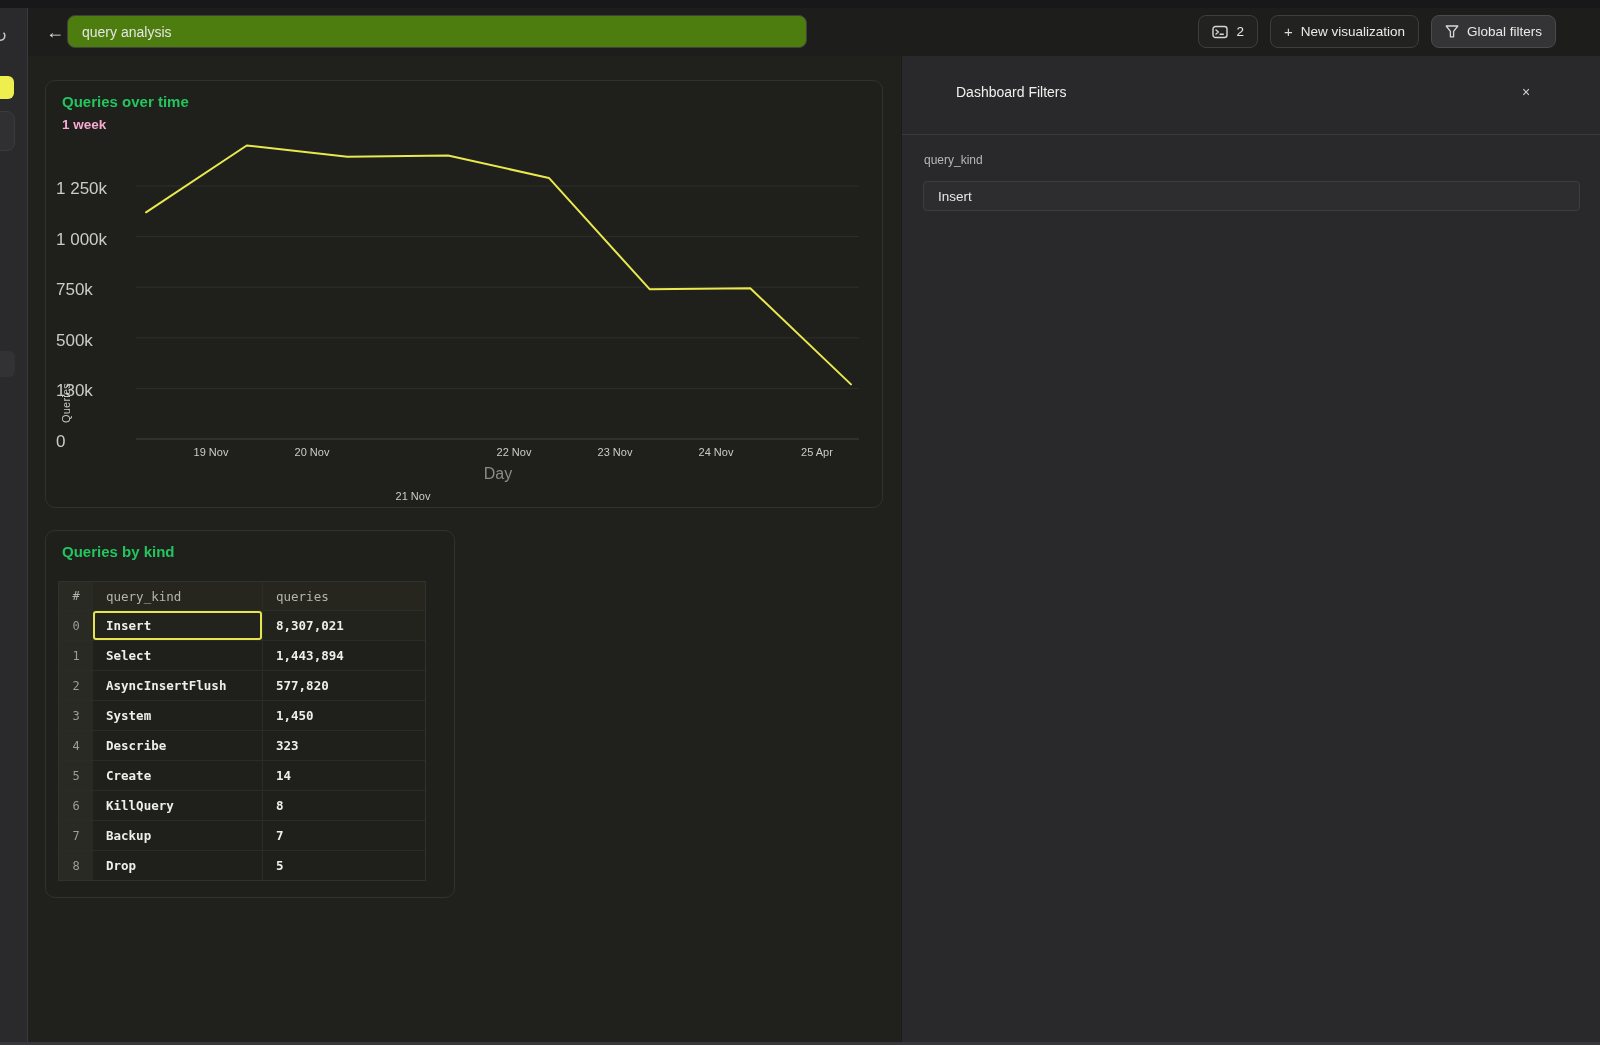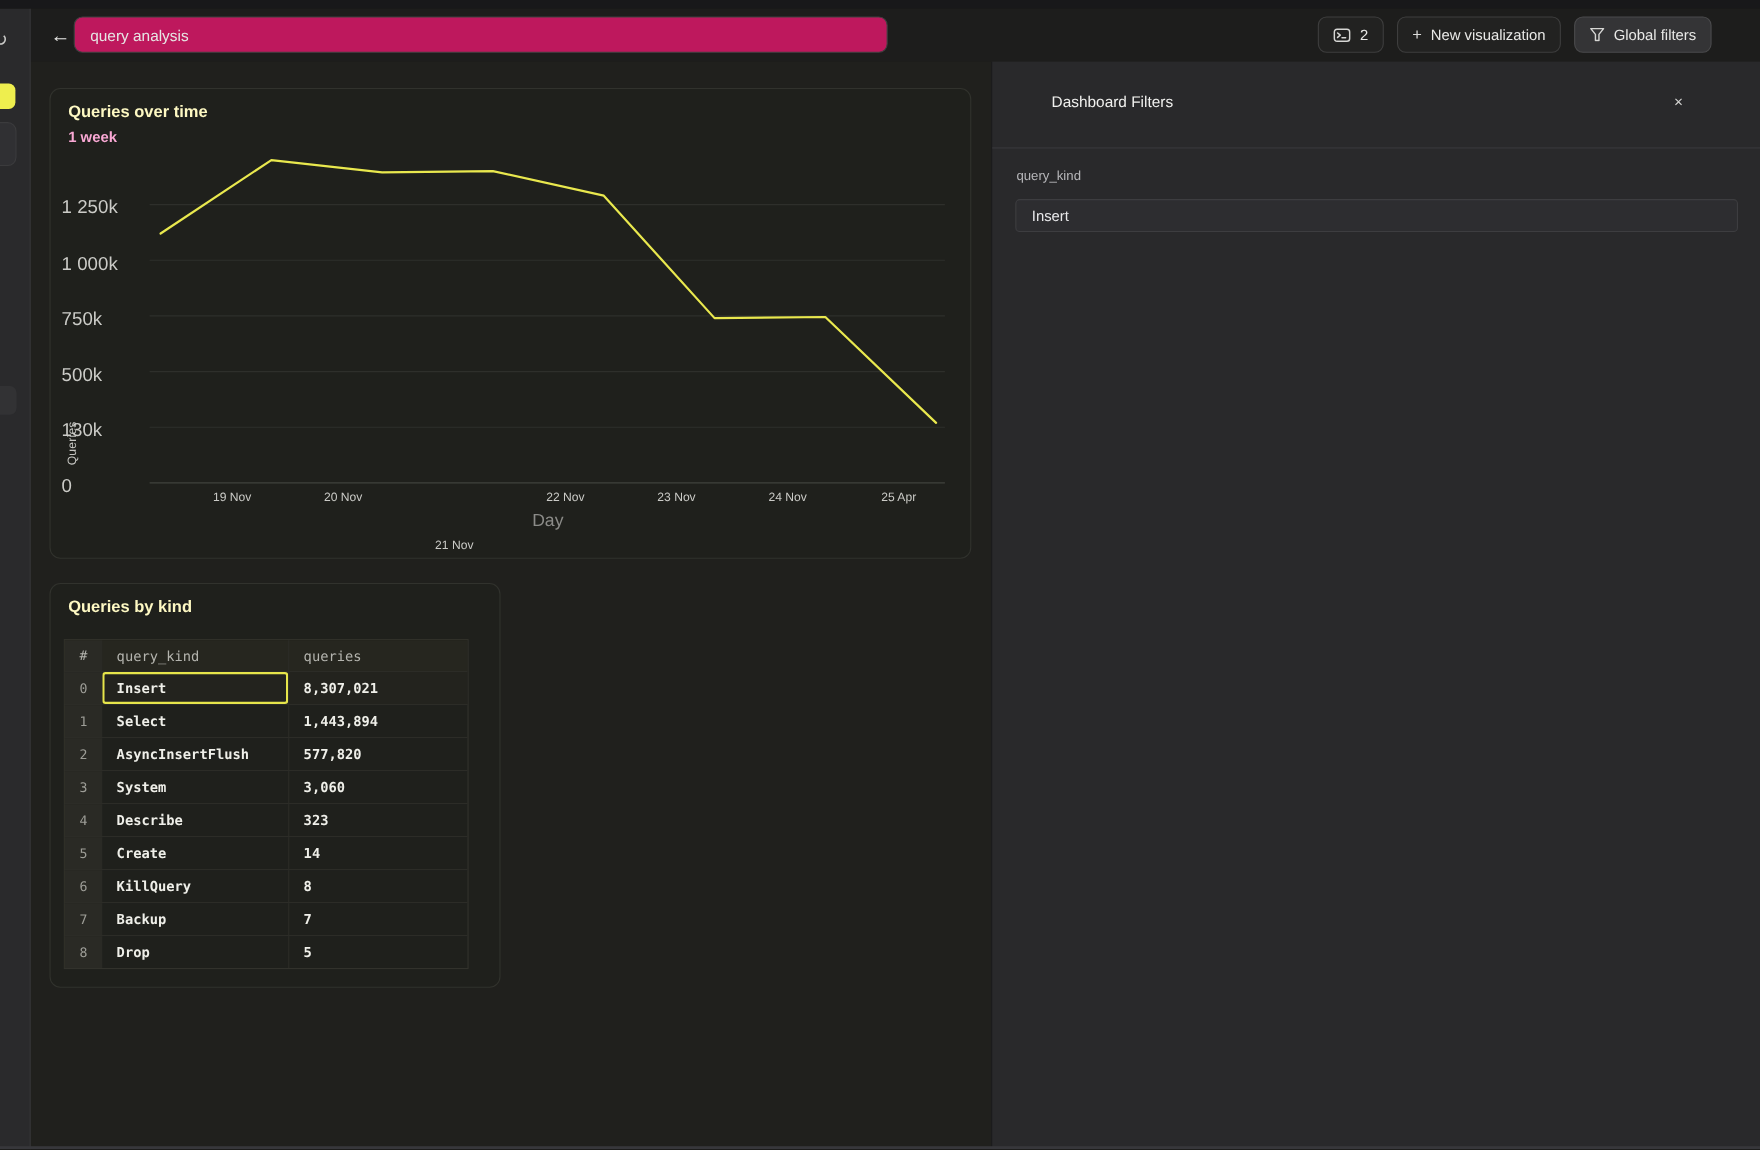--- a/index.html
+++ b/index.html
@@ -15,32 +15,32 @@
   .sidebar { position:absolute; left:0; top:8px; width:28px; height:1037px; background:#2a2a2c; border-right:1px solid #3a3a3c; overflow:hidden; }
   .history-ic { position:absolute; left:-7px; top:18px; color:#c9c9c7; font-size:17px; }
   .rail-tab { position:absolute; border-radius:6px; }
   .rail-tab.active { left:-10px; top:68px; width:24px; height:23px; background:#eeee4e; }
   .rail-tab.g1 { left:-10px; top:103px; width:25px; height:40px; background:#303033; border:1px solid #3b3b3d; border-radius:8px; }
   .rail-tab.g2 { left:-10px; top:343px; width:25px; height:26px; background:#323234; }
 
   
   .topbar { position:absolute; left:28px; top:8px; width:1572px; height:48px; background:#1d1d1c; }
   .back-btn { position:absolute; left:10px; top:8px; width:34px; height:32px; display:flex; align-items:center; justify-content:center; color:#e2e2e0; font-size:18px; cursor:pointer; }
-  .title-input { position:absolute; left:39px; top:7px; width:740px; height:33px; background:#be185d; border:1px solid #404040; border-radius:8px; color:#e6e6e4; font-size:14px; padding:0 14px; font-family:"Liberation Sans", sans-serif; outline:none; }
+  .title-input { position:absolute; left:39px; top:7px; width:740px; height:33px; background:#4d7c0f; border:1px solid #404040; border-radius:8px; color:#e6e6e4; font-size:14px; padding:0 14px; font-family:"Liberation Sans", sans-serif; outline:none; }
   .tb-buttons { position:absolute; right:44px; top:7px; display:flex; gap:12px; }
   .tb-btn { height:33px; display:flex; align-items:center; gap:8px; padding:0 13px; background:#222221; border:1px solid #3e3e3e; border-radius:8px; color:#e9e9e7; font-size:13.5px; cursor:pointer; white-space:nowrap; }
   .tb-btn.light { background:#343436; border-color:#4a4a4c; }
   .tb-btn .plus { font-size:15px; color:#dcdcda; }
   .ic { display:inline-flex; align-items:center; }
 
   
   .main { position:absolute; left:28px; top:56px; width:873px; height:989px; background:#20201d; }
   .card { position:absolute; background:#1f201c; border:1px solid #31322d; border-radius:10px; }
   .chart-card { left:17px; top:24px; width:838px; height:428px; }
-  .card-title { position:absolute; left:16px; top:12px; font-size:15px; font-weight:bold; color:#fef9c3; }
+  .card-title { position:absolute; left:16px; top:12px; font-size:15px; font-weight:bold; color:#22c55e; }
   .card-subtitle { position:absolute; left:16px; top:36px; font-size:13.5px; font-weight:bold; color:#f9a8d4; }
   .chart-svg { position:absolute; left:0; top:0; }
   .ytick { position:absolute; left:10px; width:70px; text-align:left; font-size:17px; color:#cbcbc7; }
   .xtick { position:absolute; width:62px; text-align:center; font-size:11px; color:#cbcbc7; top:365px; }
   .ylabel { position:absolute; left:26px; top:330px; transform:rotate(-90deg); transform-origin:left bottom; font-size:11px; color:#c6c6c2; letter-spacing:.2px; }
   .xlabel { position:absolute; left:422px; top:384px; width:60px; text-align:center; font-size:16px; color:#8b8b88; }
 
   
   .table-card { left:17px; top:474px; width:410px; height:368px; }
   .qtable { position:absolute; left:12px; top:50px; width:368px; border:1px solid #32322c; font-family:"DejaVu Sans Mono","Liberation Mono",monospace; }
@@ -156,21 +156,21 @@
             <div class="qt-val">1,443,894</div>
           </div>
           <div class="qt-row">
             <div class="qt-idx">2</div>
             <div class="qt-kind">AsyncInsertFlush</div>
             <div class="qt-val">577,820</div>
           </div>
           <div class="qt-row">
             <div class="qt-idx">3</div>
             <div class="qt-kind">System</div>
-            <div class="qt-val">3,060</div>
+            <div class="qt-val">1,450</div>
           </div>
           <div class="qt-row">
             <div class="qt-idx">4</div>
             <div class="qt-kind">Describe</div>
             <div class="qt-val">323</div>
           </div>
           <div class="qt-row">
             <div class="qt-idx">5</div>
             <div class="qt-kind">Create</div>
             <div class="qt-val">14</div>

